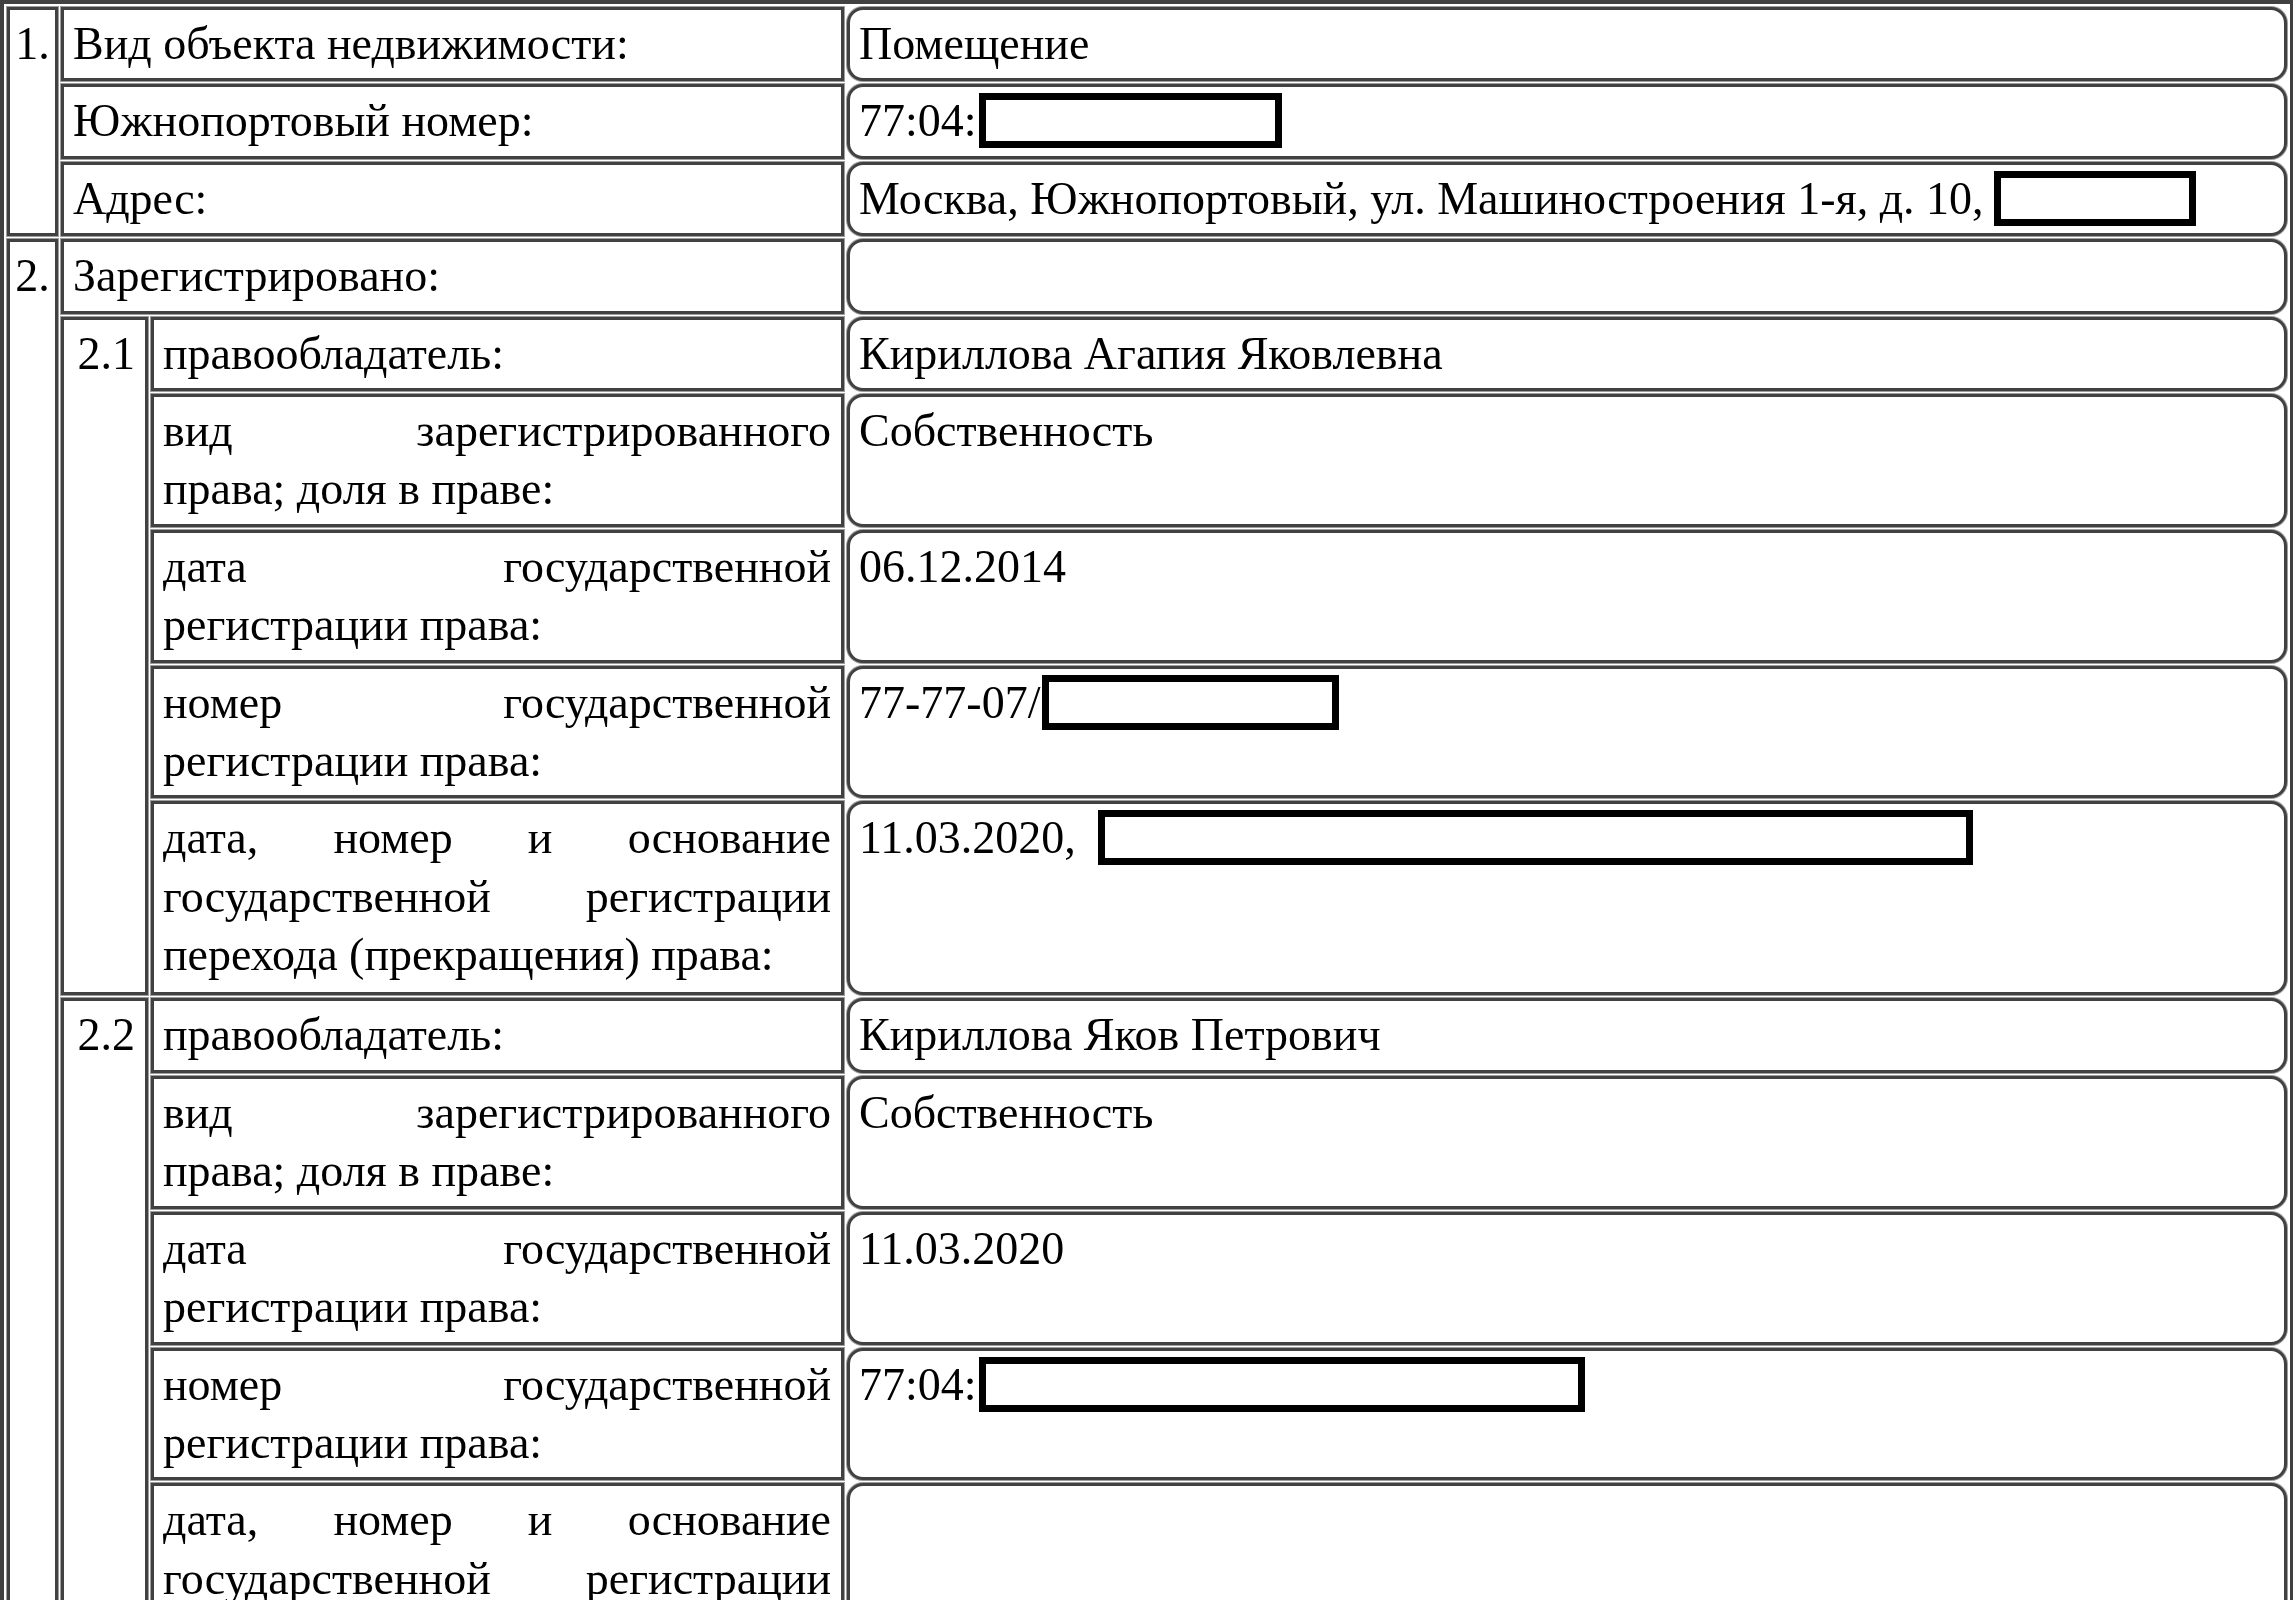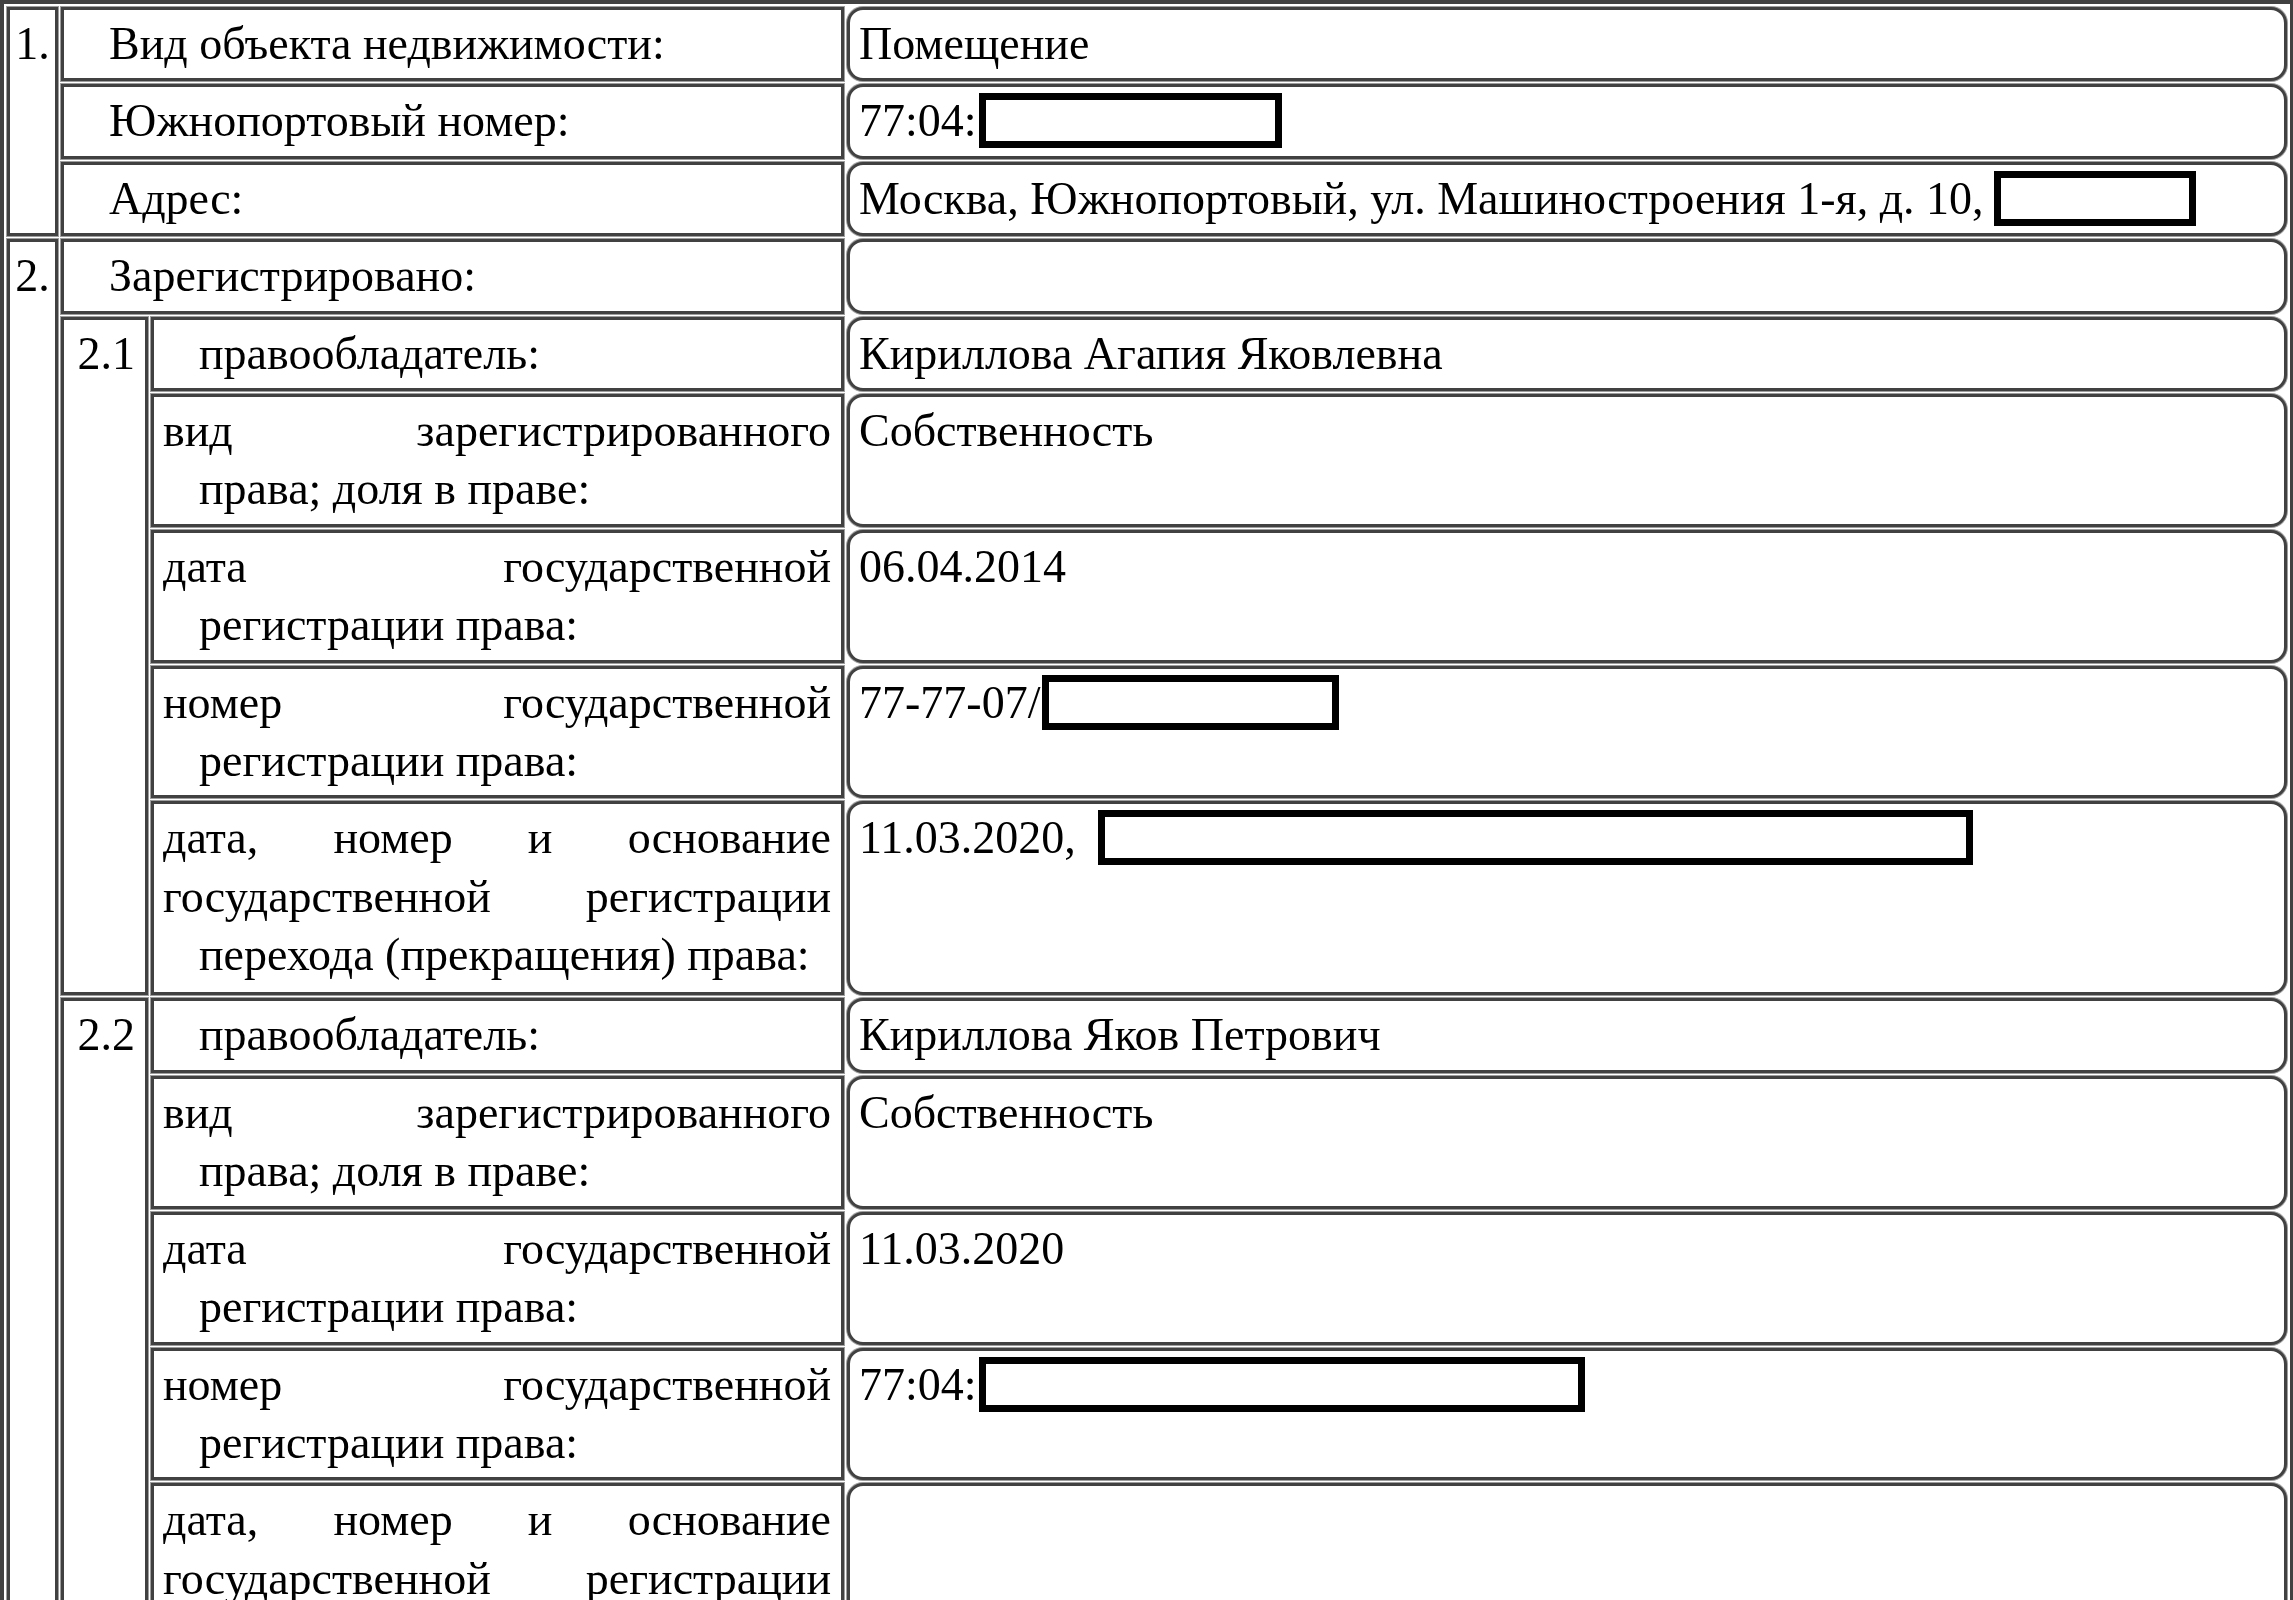--- a/index.html
+++ b/index.html
@@ -38,21 +38,20 @@
   td.subnum {
     text-align: right;
     padding-left: 10px;
   }
   td.lbl .jl {
     text-align: justify;
     text-align-last: justify;
   }
   td.lbl .jl:last-child {
     text-align-last: left;
-    margin-left: 36px;
   }
   td.val {
     white-space: nowrap;
     border-radius: 16px;
   }
   
   tr.r72  { height: 71px; }
   tr.r69  { height: 68px; }
   tr.r55  { height: 54px; }
   tr.r116 { height: 115px; }
@@ -148,21 +147,21 @@
         <span>Собственность</span>
       </td>
     </tr>
 
     <tr class="r121">
       <td class="lbl">
         <div class="jl">дата государственной</div>
         <div class="jl">регистрации права:</div>
       </td>
       <td class="val">
-        <span>06.04.2014</span>
+        <span>06.12.2014</span>
       </td>
     </tr>
 
     <tr class="r118">
       <td class="lbl">
         <div class="jl">номер государственной</div>
         <div class="jl">регистрации права:</div>
       </td>
       <td class="val">
         <span>77-77-07/</span><span class="redact w300 g0"></span>

